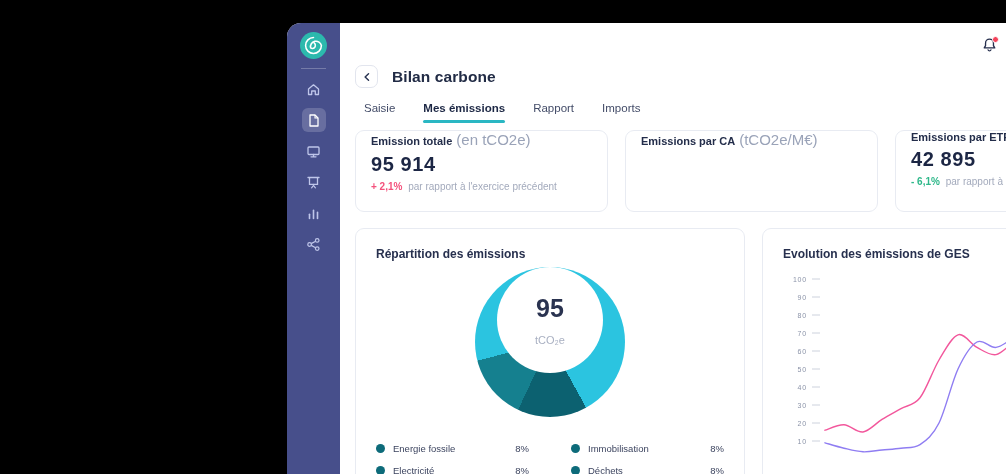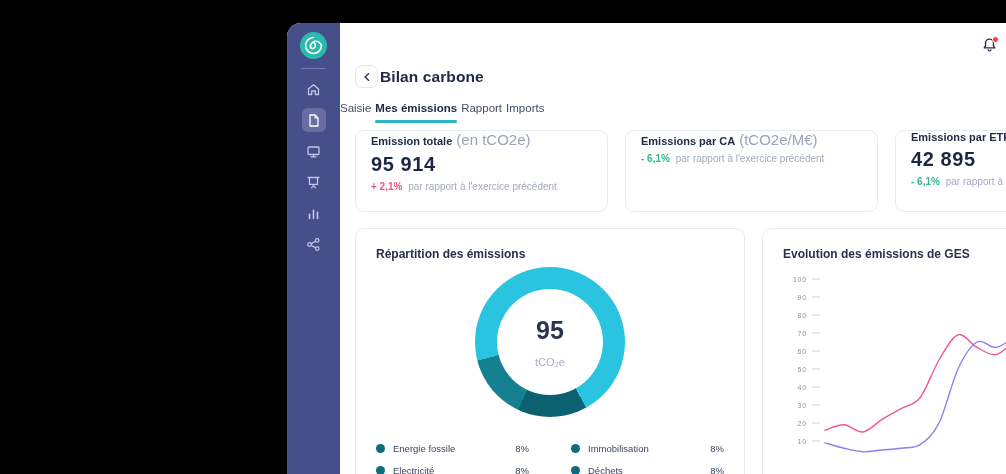--- a/index.html
+++ b/index.html
@@ -18,25 +18,25 @@
   .sb-item{width:24px;height:24px;border-radius:6px;display:flex;align-items:center;
            justify-content:center;color:#bfc6ea;cursor:pointer}
   .sb-item.active{background:rgba(255,255,255,.18);color:#fff}
   .sb-item svg{display:block}
   
   .main{flex:1;position:relative;min-width:0;background:#fff}
   .bell{position:absolute;top:11px;right:4px;width:26px;height:26px;background:none;border:none;
         color:#262f4d;cursor:pointer}
   .bell-dot{position:absolute;top:2px;right:3px;width:7px;height:7px;border-radius:50%;
             background:#f4425a;border:1.5px solid #fff}
-  .page-header{position:absolute;left:15px;top:42px;display:flex;align-items:center;gap:2px}
+  .page-header{position:absolute;left:15px;top:42px;display:flex;align-items:center;gap:14px}
   .back{width:23px;height:23px;border:1px solid #e2e5ee;border-radius:7px;background:#fff;
         display:flex;align-items:center;justify-content:center;color:#2a3553;cursor:pointer}
   .title{font-size:15.5px;font-weight:700;color:#212b45;letter-spacing:.1px}
-  .tabs{position:absolute;left:0;top:79px;display:flex;gap:4px}
+  .tabs{position:absolute;left:24px;top:79px;display:flex;gap:28px}
   .tab{font-size:11.5px;color:#434c68;padding-bottom:9px;cursor:pointer;position:relative}
   .tab.active{color:#1c2744;font-weight:700}
   .tab.active:after{content:"";position:absolute;left:0;right:0;bottom:0;height:3px;
                     border-radius:2px;background:#2ab7c3}
   
   .stats{position:absolute;left:15px;top:107px;display:flex;gap:17px}
   .card{background:#fff;border:1px solid #e8ebf2;border-radius:9px}
   .stat{width:253px;height:82px;flex:0 0 auto;padding:0 15px;overflow:hidden}
   .stat-head{display:flex;align-items:baseline;gap:4px;white-space:nowrap}
   .stat-title{font-size:11px;font-weight:700;color:#232d4a}
@@ -47,21 +47,21 @@
   .delta.up{color:#f4517c}
   .delta.down{color:#2eb88a}
   .note{color:#a3aabc;margin-left:3px}
   
   .charts{position:absolute;left:15px;top:205px;display:flex;gap:17px}
   .chart-card{flex:0 0 auto;padding:18px 20px}
   .chart-left{width:390px;height:310px}
   .chart-right{width:410px;height:310px}
   .card-title{font-size:12px;font-weight:700;color:#27304e}
   .donut-wrap{display:flex;justify-content:center;margin-top:6px}
-  .donut{width:150px;height:150px;border-radius:50%;display:flex;align-items:center;
+  .donut{width:150px;height:150px;border-radius:50%;display:flex;
          justify-content:center}
   .donut-hole{width:106px;height:106px;border-radius:50%;background:#fff;display:flex;
               flex-direction:column;align-items:center;justify-content:center}
   .donut-value{font-size:25px;font-weight:700;color:#2a3350}
   .donut-unit{font-size:11px;color:#a9b0c2;margin-top:11px}
   .legend{margin-top:26px;display:grid;grid-template-columns:1fr 1fr;column-gap:42px;row-gap:11px}
   .lg-item{display:flex;align-items:center;gap:8px}
   .lg-dot{width:9px;height:9px;border-radius:50%;background:#0d6b7a;flex:0 0 auto}
   .lg-label{font-size:9.5px;color:#3c445f}
   .lg-val{margin-left:auto;font-size:9.5px;color:#3c445f}
@@ -160,24 +160,20 @@
           <div class="stat-value">95 914</div>
           <div class="stat-foot">
             <span class="delta up">+ 2,1%</span>
             <span class="note">par rapport à l'exercice précédent</span>
           </div>
         </div>
         <div class="card stat">
           <div class="stat-head">
             <span class="stat-title">Emissions par CA</span>
             <span class="stat-unit">(tCO2e/M€)</span>
-          </div>
-          <div class="stat-foot">
-            <span class="delta down">- 6,1%</span>
-            <span class="note">par rapport à l'exercice précédent</span>
           </div>
         </div>
         <div class="card stat">
           <div class="stat-head">
             <span class="stat-title">Emissions par ETP</span>
 
           </div>
           <div class="stat-value">42 895</div>
           <div class="stat-foot">
             <span class="delta down">- 6,1%</span>

